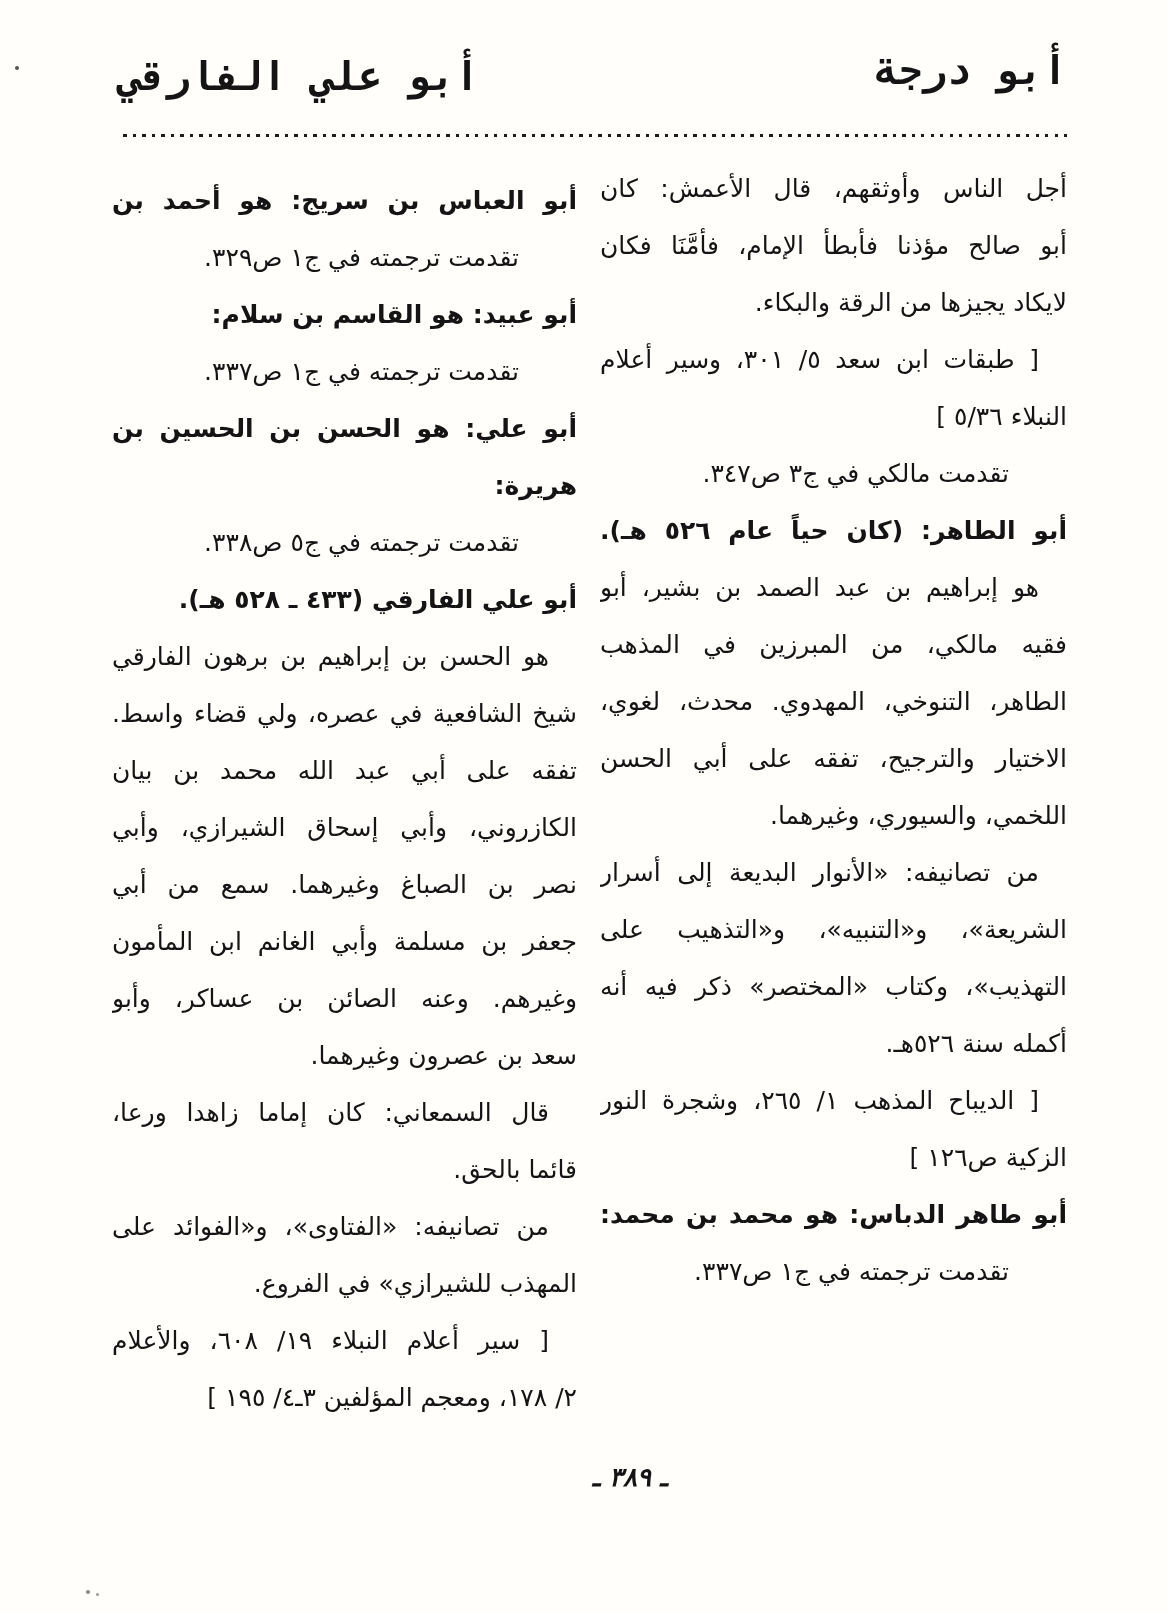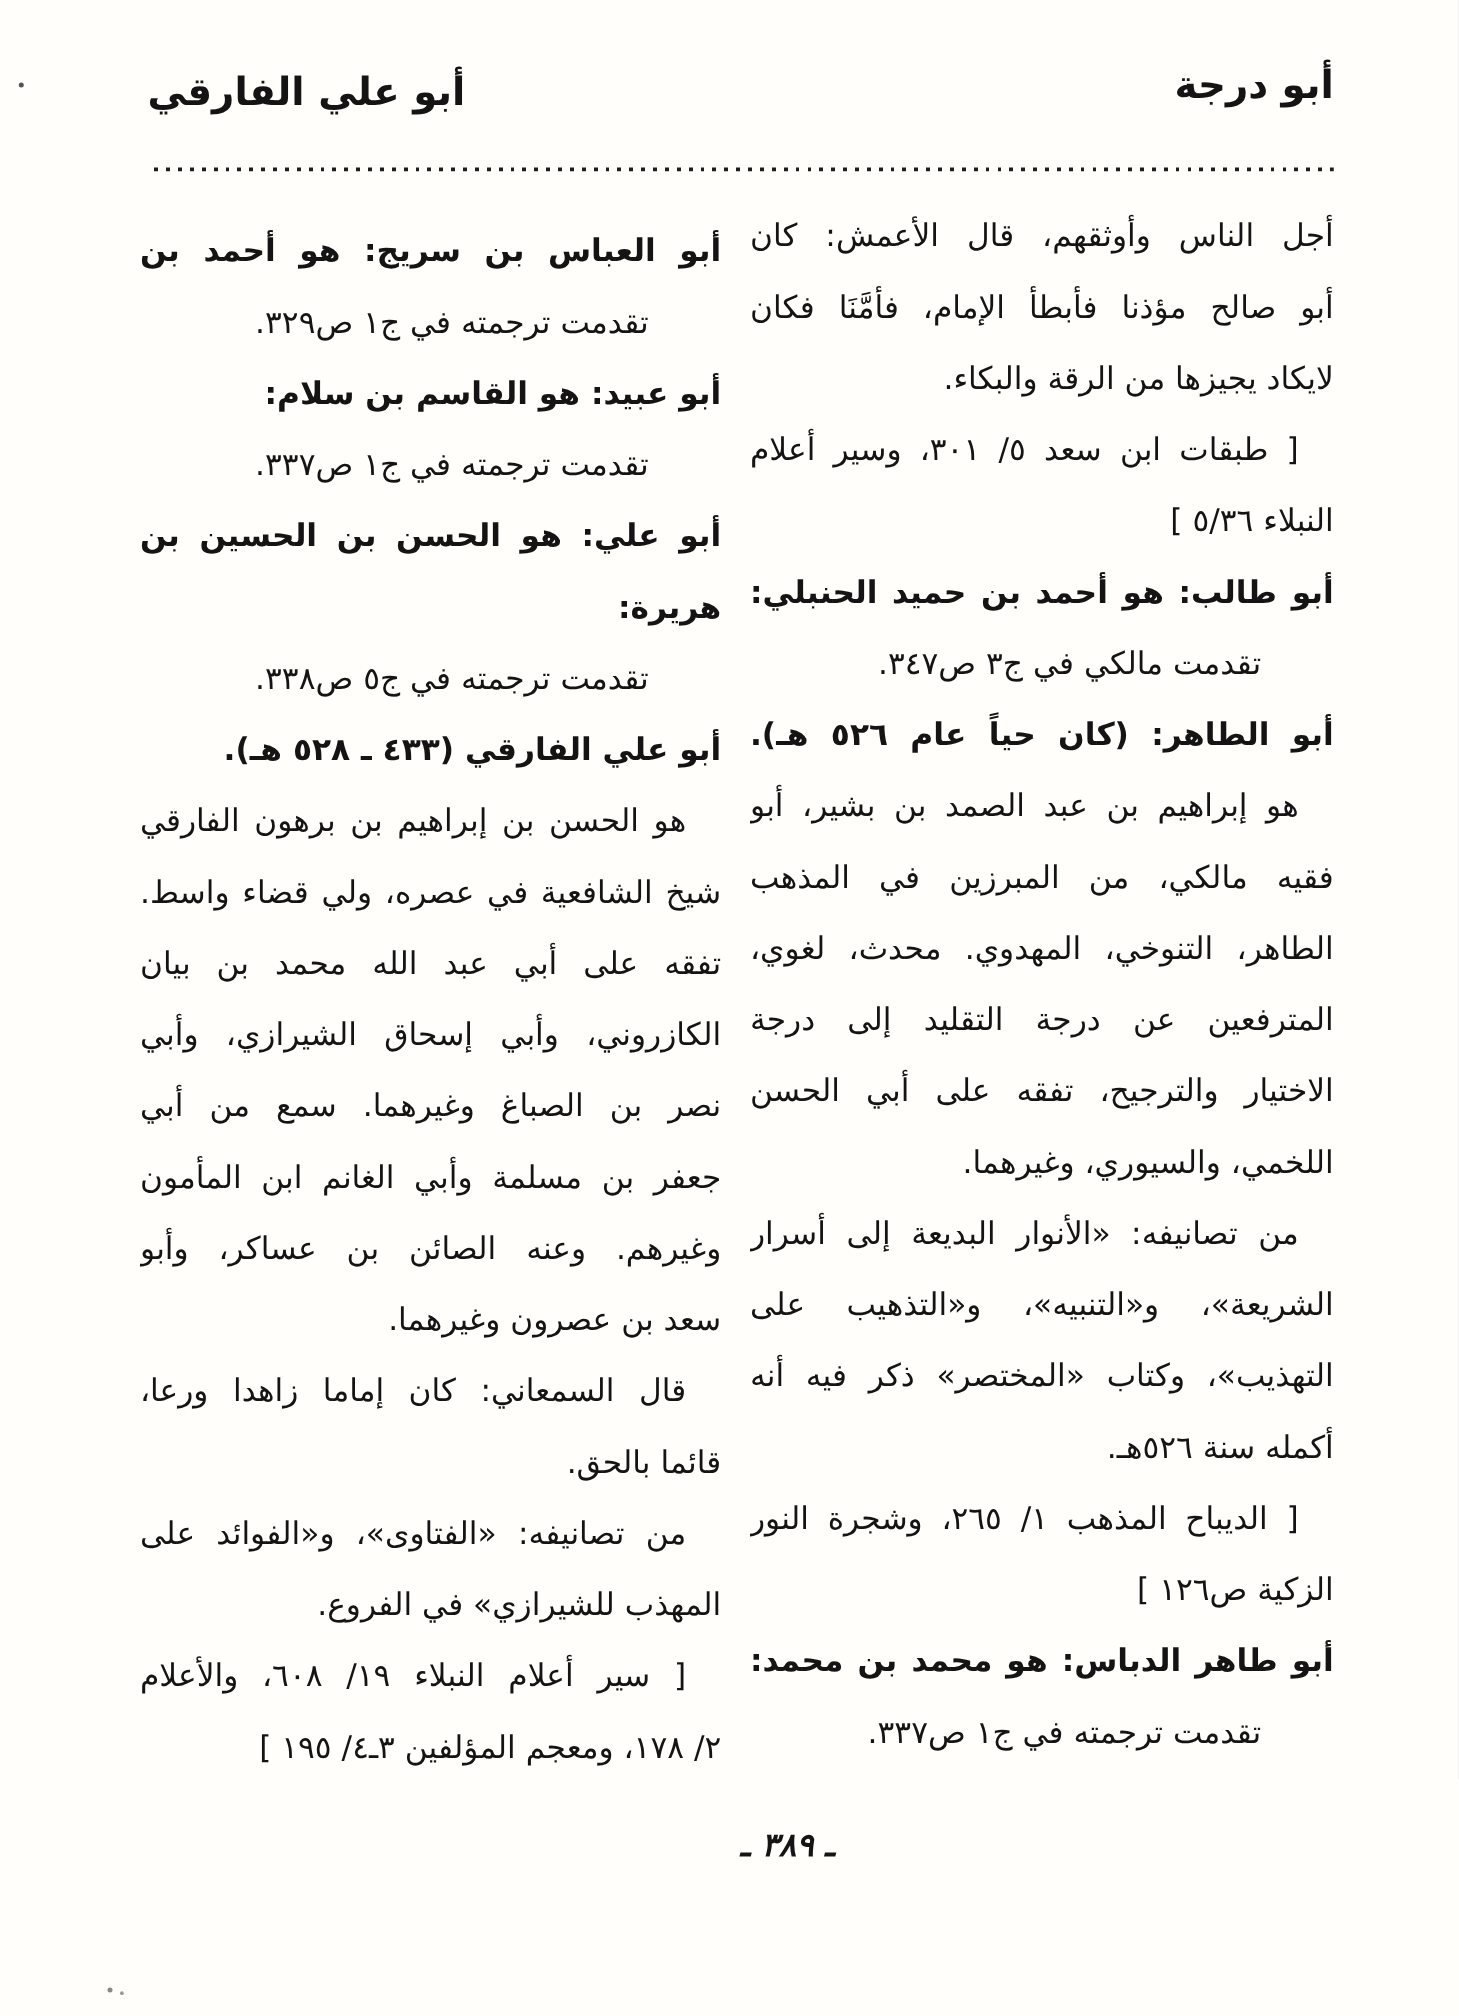--- a/index.html
+++ b/index.html
@@ -8,24 +8,25 @@
     width:1167px; height:1613px;
     margin:0 auto;
     background:#fffefb;
     color:#141414;
     font-family:"DejaVu Sans", sans-serif;
     direction:rtl;
     overflow:hidden;
   }
   .header-title {
     position:absolute;
-    font-size:31px;
+    font-size:40px;
     font-weight:bold;
     white-space:nowrap;
     line-height:1.2;
+    font-family:Liberation Mono, monospace;
   }
   .header-title.right { top:50px; right:100px; }
   .header-title.left  { top:56px; left:118px;  }
   .dotted-rule {
     position:absolute;
     top:134px; left:118px;
     width:949px; height:3px;
     background:repeating-linear-gradient(to left, #1d1d1d 0 3px, transparent 3px 9.5px);
   }
   .col {
@@ -70,27 +71,25 @@
   <div class="header-title right">أبو درجة</div>
   <div class="header-title left">أبو علي الفارقي</div>
   <div class="dotted-rule"></div>
 
   <div class="col col-right">
     <div class="line j">أجل الناس وأوثقهم، قال الأعمش: كان</div>
     <div class="line j">أبو صالح مؤذنا فأبطأ الإمام، فأمَّنَا فكان</div>
     <div class="line">لايكاد يجيزها من الرقة والبكاء.</div>
     <div class="line j ind">[ طبقات ابن سعد ٥/ ٣٠١، وسير أعلام</div>
     <div class="line">النبلاء ٥/٣٦ ]</div>
-    <div class="line h j">أبو طالب: هو أحمد بن حميد الحنبلي:</div>
     <div class="line ind2">تقدمت مالكي في ج٣ ص٣٤٧.</div>
     <div class="line h j">أبو الطاهر: (كان حياً عام ٥٢٦ هـ).</div>
     <div class="line j ind">هو إبراهيم بن عبد الصمد بن بشير، أبو</div>
     <div class="line j">فقيه مالكي، من المبرزين في المذهب</div>
     <div class="line j">الطاهر، التنوخي، المهدوي. محدث، لغوي،</div>
-    <div class="line j">المترفعين عن درجة التقليد إلى درجة</div>
     <div class="line j">الاختيار والترجيح، تفقه على أبي الحسن</div>
     <div class="line">اللخمي، والسيوري، وغيرهما.</div>
     <div class="line j ind">من تصانيفه: «الأنوار البديعة إلى أسرار</div>
     <div class="line j">الشريعة»، و«التنبيه»، و«التذهيب على</div>
     <div class="line j">التهذيب»، وكتاب «المختصر» ذكر فيه أنه</div>
     <div class="line">أكمله سنة ٥٢٦هـ.</div>
     <div class="line j ind">[ الديباح المذهب ١/ ٢٦٥، وشجرة النور</div>
     <div class="line">الزكية ص١٢٦ ]</div>
     <div class="line h j">أبو طاهر الدباس: هو محمد بن محمد:</div>
     <div class="line ind2">تقدمت ترجمته في ج١ ص٣٣٧.</div>

